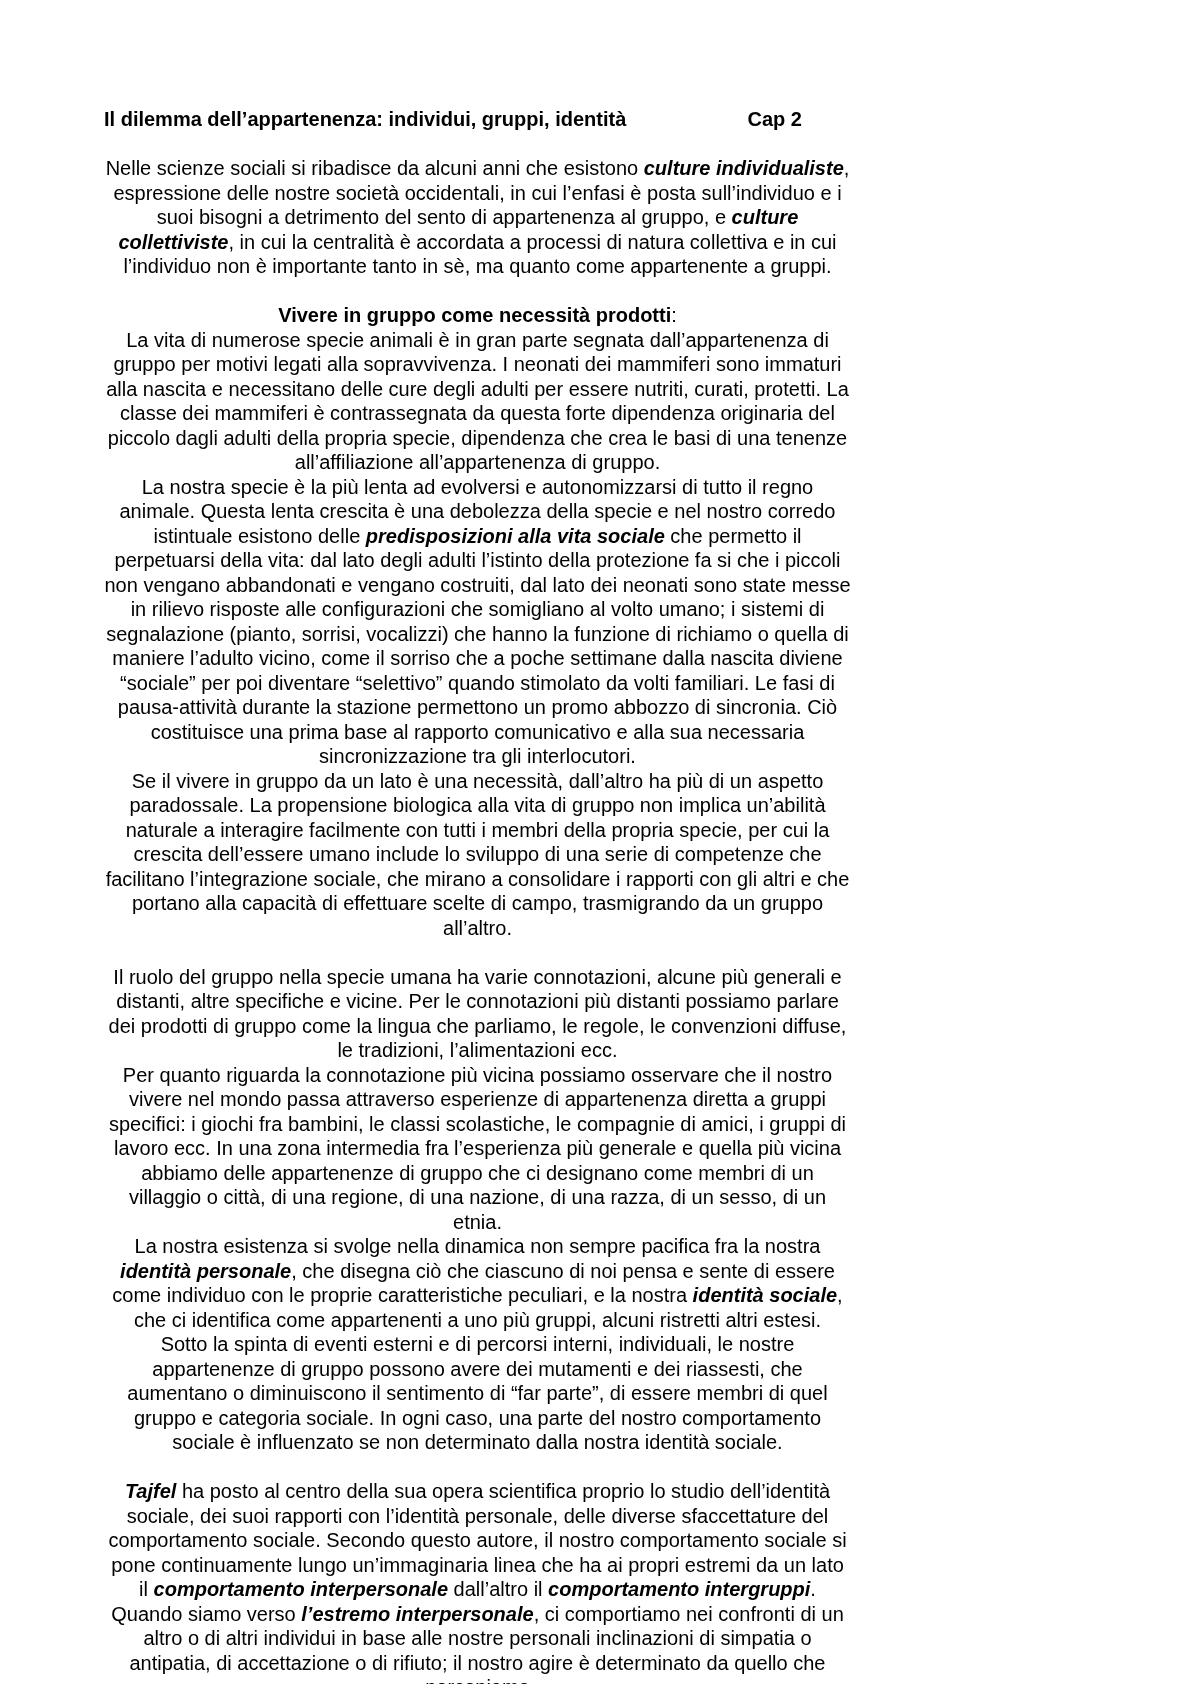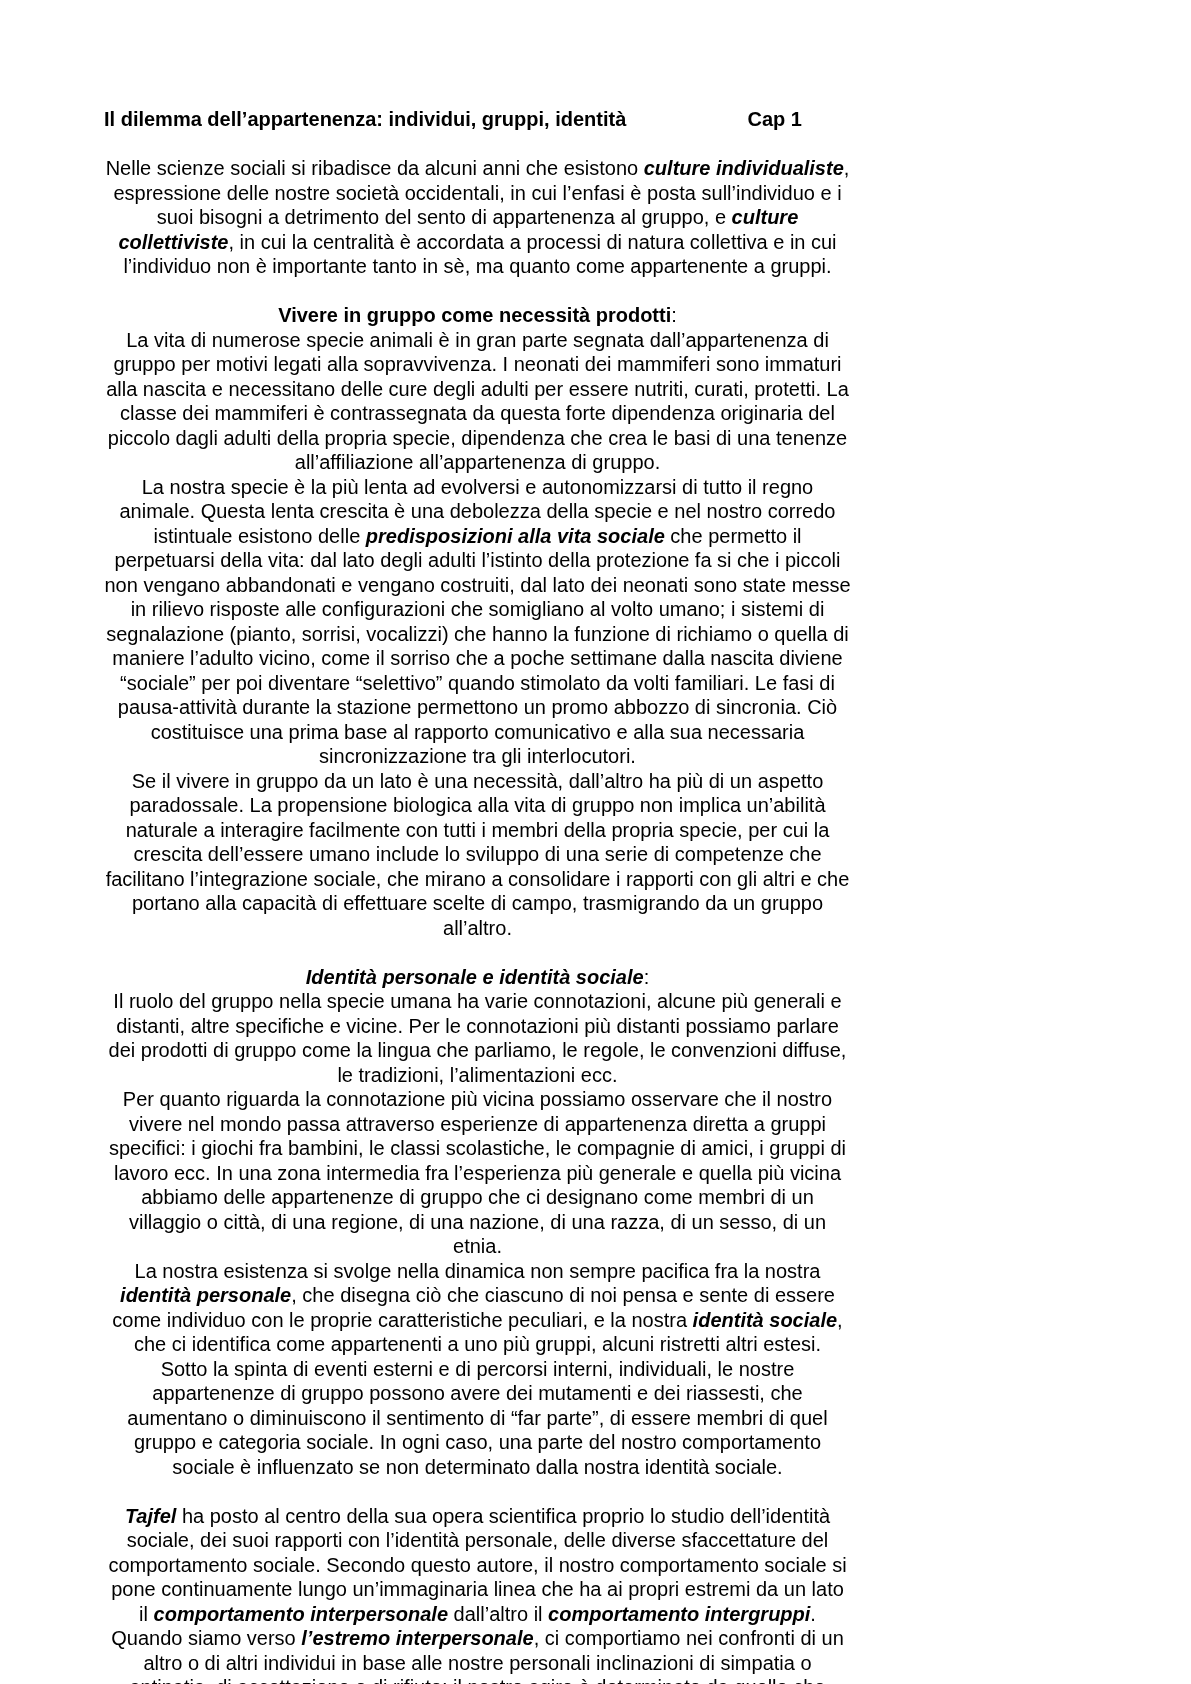--- a/index.html
+++ b/index.html
@@ -28,32 +28,31 @@
   .run-n { font-weight: normal; font-style: normal; }
   .run-b { font-weight: bold; font-style: normal; }
   .run-bi { font-weight: bold; font-style: italic; }
 </style>
 </head>
 <body>
 
 <div class="page">
   <div class="doc-header">
     <span class="title">Il dilemma dell’appartenenza: individui, gruppi, identità</span>
-    <span class="chapter">Cap 1</span>
+    <span class="chapter">Cap 2</span>
   </div>
   <div class="gap"></div>
   <div id="doc-body">
       <p><span class="run-n">Nelle scienze sociali si ribadisce da alcuni anni che esistono </span><span class="run-bi">culture individualiste</span><span class="run-n">, espressione delle nostre società occidentali, in cui l’enfasi è posta sull’individuo e i suoi bisogni a detrimento del sento di appartenenza al gruppo, e </span><span class="run-bi">culture collettiviste</span><span class="run-n">, in cui la centralità è accordata a processi di natura collettiva e in cui l’individuo non è importante tanto in sè, ma quanto come appartenente a gruppi.</span></p>
       <div class="gap"></div>
       <p><span class="run-b">Vivere in gruppo come necessità prodotti</span><span class="run-n">:</span></p>
       <p><span class="run-n">La vita di numerose specie animali è in gran parte segnata dall’appartenenza di gruppo per motivi legati alla sopravvivenza. I neonati dei mammiferi sono immaturi alla nascita e necessitano delle cure degli adulti per essere nutriti, curati, protetti. La classe dei mammiferi è contrassegnata da questa forte dipendenza originaria del piccolo dagli adulti della propria specie, dipendenza che crea le basi di una tenenze all’affiliazione all’appartenenza di gruppo.</span></p>
       <p><span class="run-n">La nostra specie è la più lenta ad evolversi e autonomizzarsi di tutto il regno animale. Questa lenta crescita è una debolezza della specie e nel nostro corredo istintuale esistono delle </span><span class="run-bi">predisposizioni alla vita sociale</span><span class="run-n"> che permetto il perpetuarsi della vita: dal lato degli adulti l’istinto della protezione fa si che i piccoli non vengano abbandonati e vengano costruiti, dal lato dei neonati sono state messe in rilievo risposte alle configurazioni che somigliano al volto umano; i sistemi di segnalazione (pianto, sorrisi, vocalizzi) che hanno la funzione di richiamo o quella di maniere l’adulto vicino, come il sorriso che a poche settimane dalla nascita diviene “sociale” per poi diventare “selettivo” quando stimolato da volti familiari. Le fasi di pausa-attività durante la stazione permettono un promo abbozzo di sincronia. Ciò costituisce una prima base al rapporto comunicativo e alla sua necessaria sincronizzazione tra gli interlocutori.</span></p>
       <p><span class="run-n">Se il vivere in gruppo da un lato è una necessità, dall’altro ha più di un aspetto paradossale. La propensione biologica alla vita di gruppo non implica un’abilità naturale a interagire facilmente con tutti i membri della propria specie, per cui la crescita dell’essere umano include lo sviluppo di una serie di competenze che facilitano l’integrazione sociale, che mirano a consolidare i rapporti con gli altri e che portano alla capacità di effettuare scelte di campo, trasmigrando da un gruppo all’altro.</span></p>
       <div class="gap"></div>
-      <p><span class="run-bi">Identità personale e identità sociale</span><span class="run-n">:</span></p>
       <p><span class="run-n">Il ruolo del gruppo nella specie umana ha varie connotazioni, alcune più generali e distanti, altre specifiche e vicine. Per le connotazioni più distanti possiamo parlare dei prodotti di gruppo come la lingua che parliamo, le regole, le convenzioni diffuse, le tradizioni, l’alimentazioni ecc.</span></p>
       <p><span class="run-n">Per quanto riguarda la connotazione più vicina possiamo osservare che il nostro vivere nel mondo passa attraverso esperienze di appartenenza diretta a gruppi specifici: i giochi fra bambini, le classi scolastiche, le compagnie di amici, i gruppi di lavoro ecc. In una zona intermedia fra l’esperienza più generale e quella più vicina abbiamo delle appartenenze di gruppo che ci designano come membri di un villaggio o città, di una regione, di una nazione, di una razza, di un sesso, di un etnia.</span></p>
       <p><span class="run-n">La nostra esistenza si svolge nella dinamica non sempre pacifica fra la nostra </span><span class="run-bi">identità personale</span><span class="run-n">, che disegna ciò che ciascuno di noi pensa e sente di essere come individuo con le proprie caratteristiche peculiari, e la nostra </span><span class="run-bi">identità sociale</span><span class="run-n">, che ci identifica come appartenenti a uno più gruppi, alcuni ristretti altri estesi.</span></p>
       <p><span class="run-n">Sotto la spinta di eventi esterni e di percorsi interni, individuali, le nostre appartenenze di gruppo possono avere dei mutamenti e dei riassesti, che aumentano o diminuiscono il sentimento di “far parte”, di essere membri di quel gruppo e categoria sociale. In ogni caso, una parte del nostro comportamento sociale è influenzato se non determinato dalla nostra identità sociale.</span></p>
       <div class="gap"></div>
       <p><span class="run-bi">Tajfel</span><span class="run-n"> ha posto al centro della sua opera scientifica proprio lo studio dell’identità sociale, dei suoi rapporti con l’identità personale, delle diverse sfaccettature del comportamento sociale. Secondo questo autore, il nostro comportamento sociale si pone continuamente lungo un’immaginaria linea che ha ai propri estremi da un lato il </span><span class="run-bi">comportamento interpersonale</span><span class="run-n"> dall’altro il </span><span class="run-bi">comportamento intergruppi</span><span class="run-n">. Quando siamo verso </span><span class="run-bi">l’estremo interpersonale</span><span class="run-n">, ci comportiamo nei confronti di un altro o di altri individui in base alle nostre personali inclinazioni di simpatia o antipatia, di accettazione o di rifiuto; il nostro agire è determinato da quello che percepiamo</span></p>
     </div>
 </div>
 
 </body></html>

